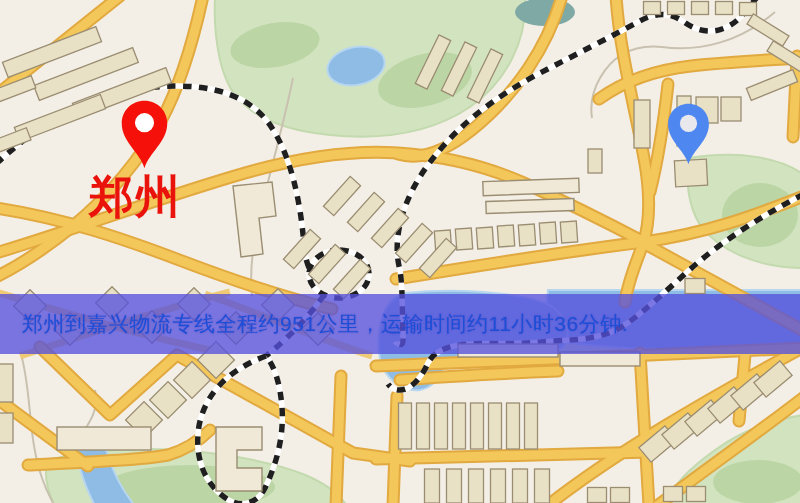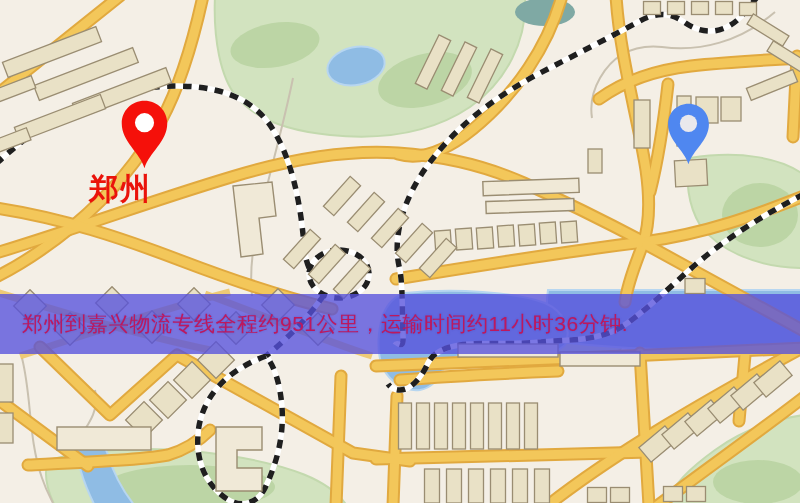--- a/index.html
+++ b/index.html
@@ -9,32 +9,32 @@
     background:#f4efe6;
   }
   .stage svg.basemap{position:absolute;left:0;top:0;}
   
   .banner{
     position:absolute;left:0;top:294px;width:800px;height:60px;
     background:rgba(86,81,220,0.78);
     display:flex;align-items:center;
   }
   .banner-text{
-    color:#be185d;font-size:21px;letter-spacing:0.5px;
+    color:#1d4ed8;font-size:21px;letter-spacing:0.5px;
     padding-left:22px;white-space:nowrap;
     text-shadow:0 0 2px rgba(60,55,180,0.45);
   }
   
   .pin{position:absolute;}
   .pin-origin{left:117px;top:99px;width:55px;height:71px;}
   .pin-destination{left:664px;top:102px;width:49px;height:64px;}
   
   .city-label{
     position:absolute;font-family:"DejaVu Serif","Liberation Serif",serif;
-    font-weight:bold;font-size:30px;line-height:1;letter-spacing:1px;
+    font-weight:bold;font-size:45px;line-height:1;letter-spacing:1px;
     white-space:nowrap;
   }
   .label-origin{left:89px;top:174px;color:#ea130b;}
   .label-destination{left:641px;top:178px;color:#2b50e8;}
 </style>
 </head>
 <body>
 
 <div class="stage">
 

